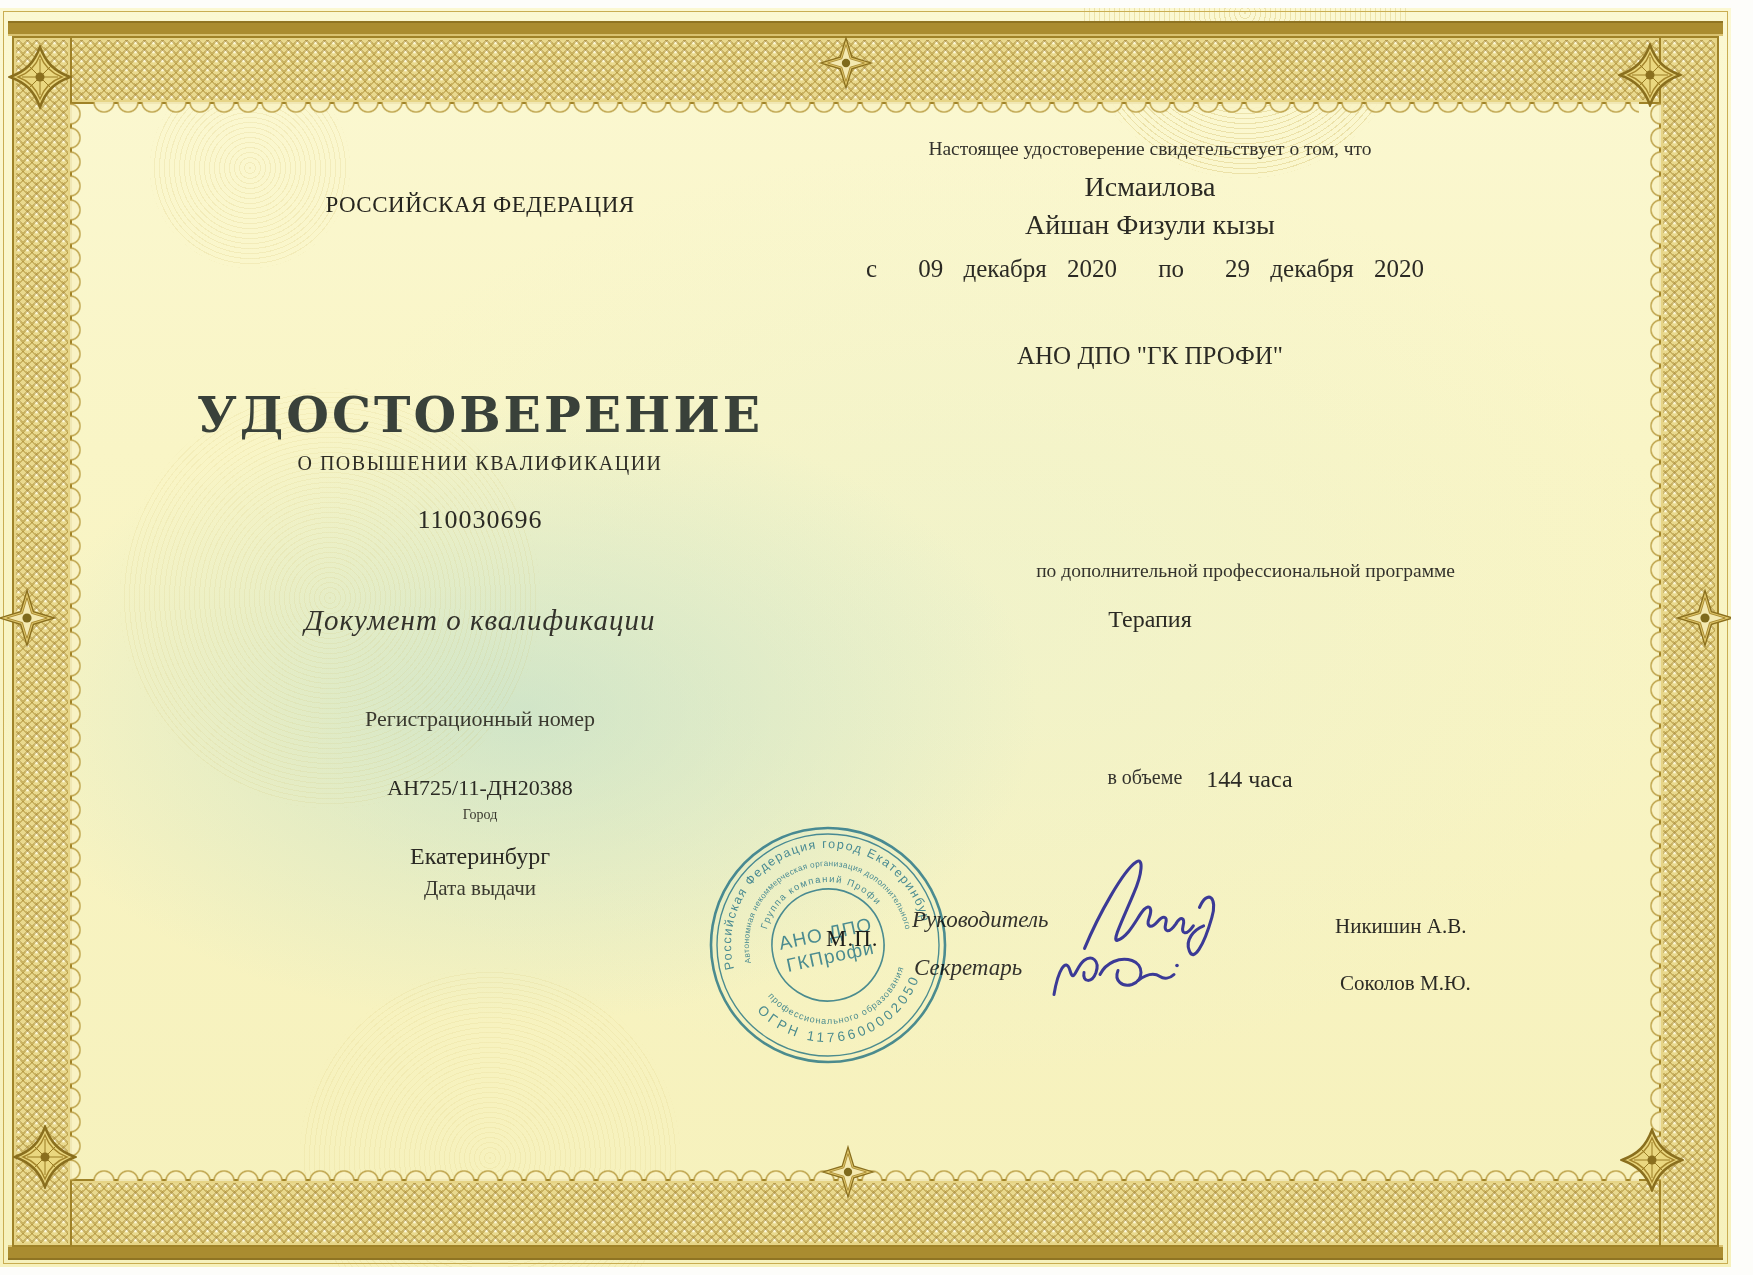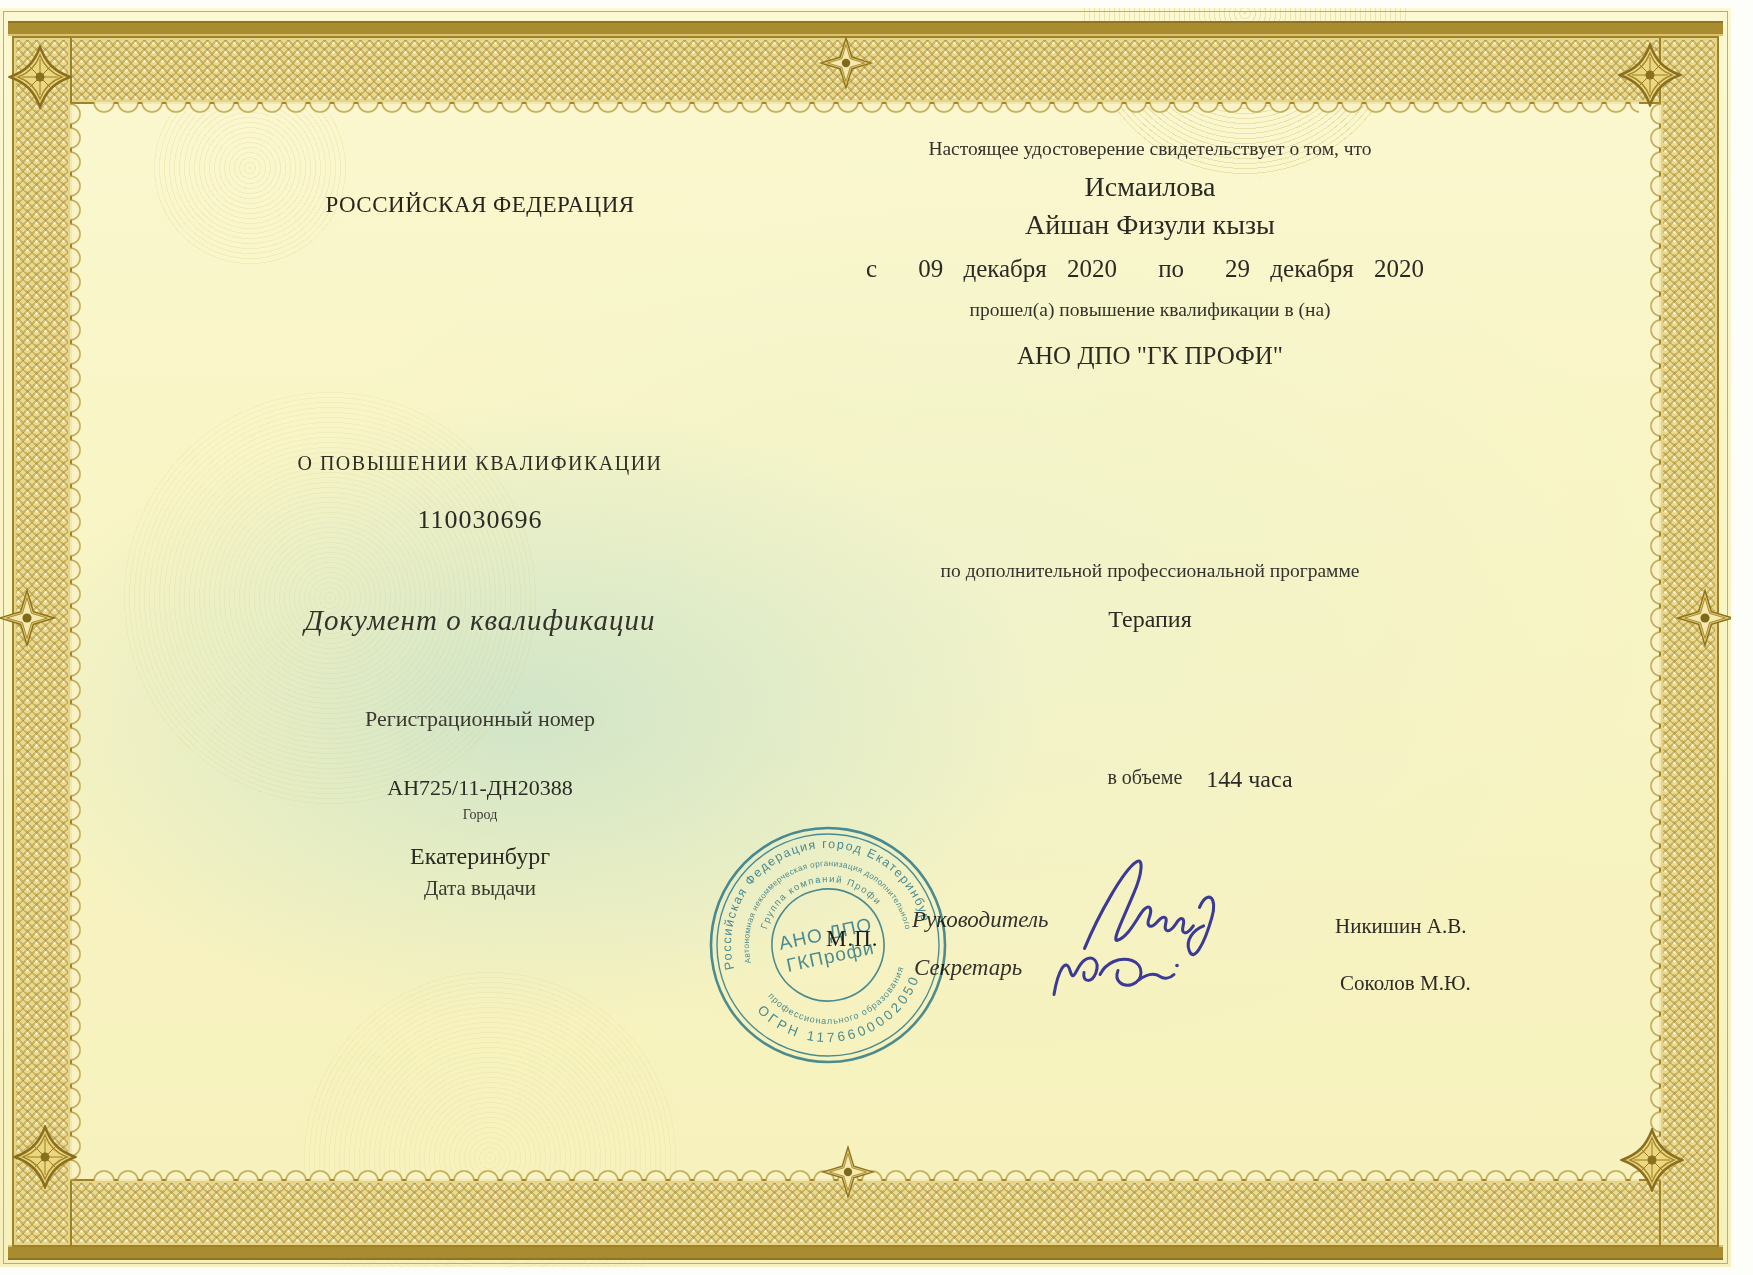--- a/index.html
+++ b/index.html
@@ -61,21 +61,21 @@
   .t-city{top:835px;font-size:24px;}
   .t-datelabel{top:868px;font-size:21px;color:#3a392f;}
   .t-date{top:909px;font-size:26px;}
   .t-attest{top:130px;font-size:19.5px;color:#33322c;}
   .t-lastname{top:163px;font-size:28px;}
   .t-firstname{top:201px;font-size:28px;}
   .t-period{left:866px;top:247px;width:558px;font-size:25px;display:flex;justify-content:space-between;align-items:baseline;}
   .t-period span{word-spacing:14px;white-space:nowrap;}
   .t-action{top:291px;font-size:19.5px;color:#33322c;}
   .t-institution{top:334px;font-size:25px;}
-  .t-proglabel{top:552px;font-size:19.5px;color:#33322c;}
+  .t-proglabel{top:552px;font-size:19.5px;color:#33322c;text-align:right;}
   .t-progname{top:598px;font-size:24px;}
   .t-volume{left:1000px;top:758px;width:400px;display:flex;justify-content:center;align-items:flex-start;gap:24px;}
   .t-volume .vl{font-size:20px;color:#33322c;}
   .t-volume .vv{font-size:24px;}
   .t-roleshead{left:912px;top:899px;font-size:23px;font-style:italic;color:#33322c;}
   .t-rolesec{left:914px;top:947px;font-size:23px;font-style:italic;color:#33322c;}
   .t-namehead{left:1335px;top:906px;font-size:21px;}
   .t-namesec{left:1340px;top:955px;font-size:21px;margin-top:8px;}
   .t-mp{left:826px;top:918px;font-size:23px;color:#1d1d1a;z-index:6;letter-spacing:1px;}
   .stamp{left:703px;top:812px;z-index:5;mix-blend-mode:multiply;opacity:.92;transform:rotate(-12deg);}
@@ -164,39 +164,39 @@
     <path d="M36 14 L41 31 L58 36 L41 41 L36 58 L31 41 L14 36 L31 31 Z" fill="#f4e9b0" stroke="#a5862c" stroke-width="1"></path>
     <circle cx="36" cy="36" r="5" fill="#7f6a1c"></circle>
   </svg>
   <svg class="edge-orn" style="left:1672px;top:577px;" width="66" height="66" viewBox="0 0 72 72">
     <path d="M36 6 L43 29 L66 36 L43 43 L36 66 L29 43 L6 36 L29 29 Z" fill="#dfc66a" stroke="#8a6f1e" stroke-width="1.5"></path>
     <path d="M36 14 L41 31 L58 36 L41 41 L36 58 L31 41 L14 36 L31 31 Z" fill="#f4e9b0" stroke="#a5862c" stroke-width="1"></path>
     <circle cx="36" cy="36" r="5" fill="#7f6a1c"></circle>
   </svg>
 
   <div class="abs col-left caps t-country">РОССИЙСКАЯ ФЕДЕРАЦИЯ</div>
+  <div class="abs col-left t-title">УДОСТОВЕРЕНИЕ</div>
   <div class="abs col-left t-subtitle">О ПОВЫШЕНИИ КВАЛИФИКАЦИИ</div>
   <div class="abs col-left t-number">110030696</div>
   <div class="abs col-left t-dockind">Документ о квалификации</div>
   <div class="abs col-left t-reglabel">Регистрационный номер</div>
   <div class="abs col-left t-regnum">АН725/11-ДН20388</div>
   <div class="abs col-left t-citylabel">Город</div>
   <div class="abs col-left t-city">Екатеринбург</div>
   <div class="abs col-left t-datelabel">Дата выдачи</div>
 
   <div class="abs col-right t-attest">Настоящее удостоверение свидетельствует о том, что</div>
   <div class="abs col-right t-lastname">Исмаилова</div>
   <div class="abs col-right t-firstname">Айшан Физули кызы</div>
   <div class="abs t-period">
     <span>с</span>
     <span>09 декабря 2020</span>
     <span>по</span>
     <span>29 декабря 2020</span>
   </div>
-  <div class="abs col-right t-action">прошел(а) повышение квалификации в (на)</div>
   <div class="abs col-right t-institution">АНО ДПО "ГК ПРОФИ"</div>
   <div class="abs col-right t-proglabel">по дополнительной профессиональной программе</div>
   <div class="abs col-right t-progname">Терапия</div>
   <div class="abs t-volume">
     <span class="vl">в объеме</span>
     <span class="vv">144 часа</span>
   </div>
 
   <div class="abs t-roleshead">Руководитель</div>
   <div class="abs t-rolesec">Секретарь</div>

